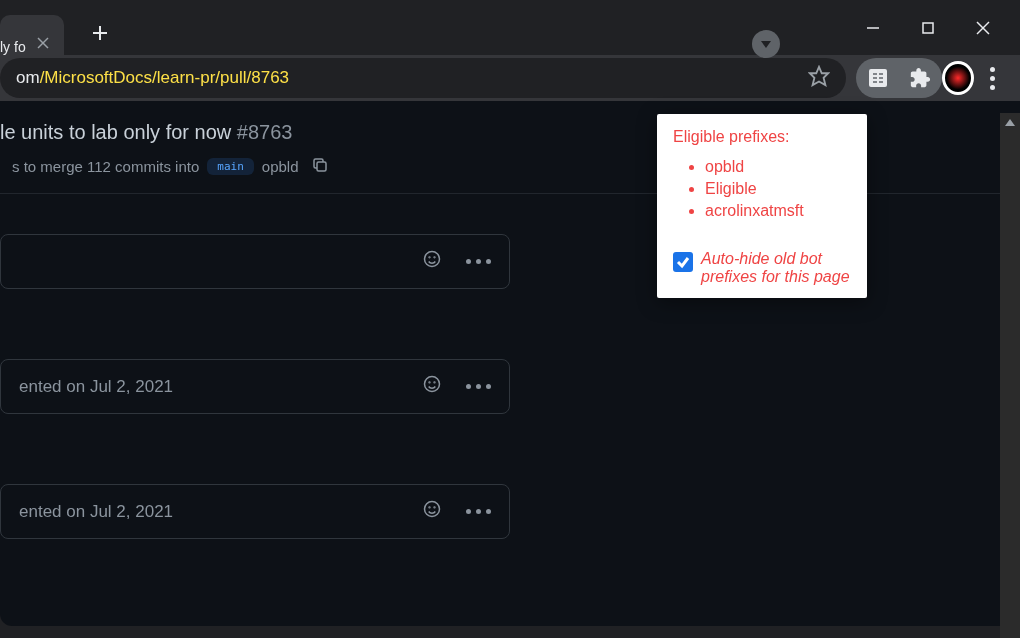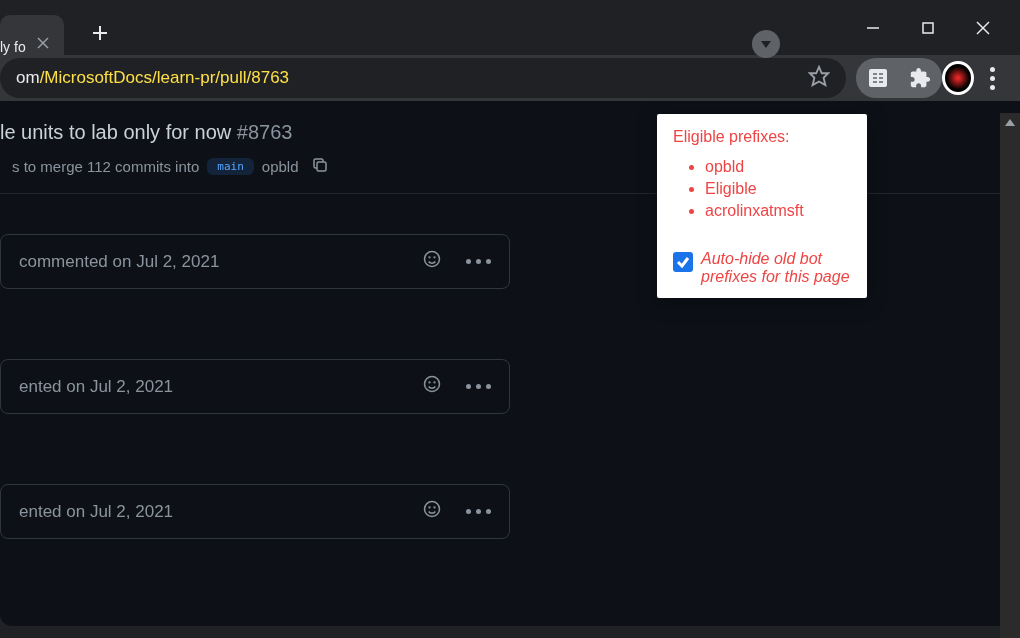--- a/index.html
+++ b/index.html
@@ -335,21 +335,20 @@
         <svg width="18" height="18" viewBox="0 0 24 24" fill="none" stroke="#8b949e" stroke-width="2">
             <rect x="8" y="8" width="12" height="12" rx="2"></rect>
             <path d="M16 8V6a2 2 0 0 0-2-2H6a2 2 0 0 0-2 2v8a2 2 0 0 0 2 2h2"></path>
           </svg>
       </span>
     </div>
   </div>
 
   <div class="timeline">
     <div class="comment-header">
-      <span>commented on Jul 2, 2021</span>
       <div class="comment-actions">
         <span class="emoji-icon">
           <svg width="20" height="20" viewBox="0 0 24 24" fill="none" stroke="#8b949e" stroke-width="1.8">
               <circle cx="12" cy="12" r="9"></circle>
               <circle cx="9" cy="10" r="0.5" fill="#8b949e"></circle>
               <circle cx="15" cy="10" r="0.5" fill="#8b949e"></circle>
               <path d="M8 15c1 1.5 3 2 4 2s3-.5 4-2"></path>
             </svg>
         </span>
         <span class="comment-menu">

